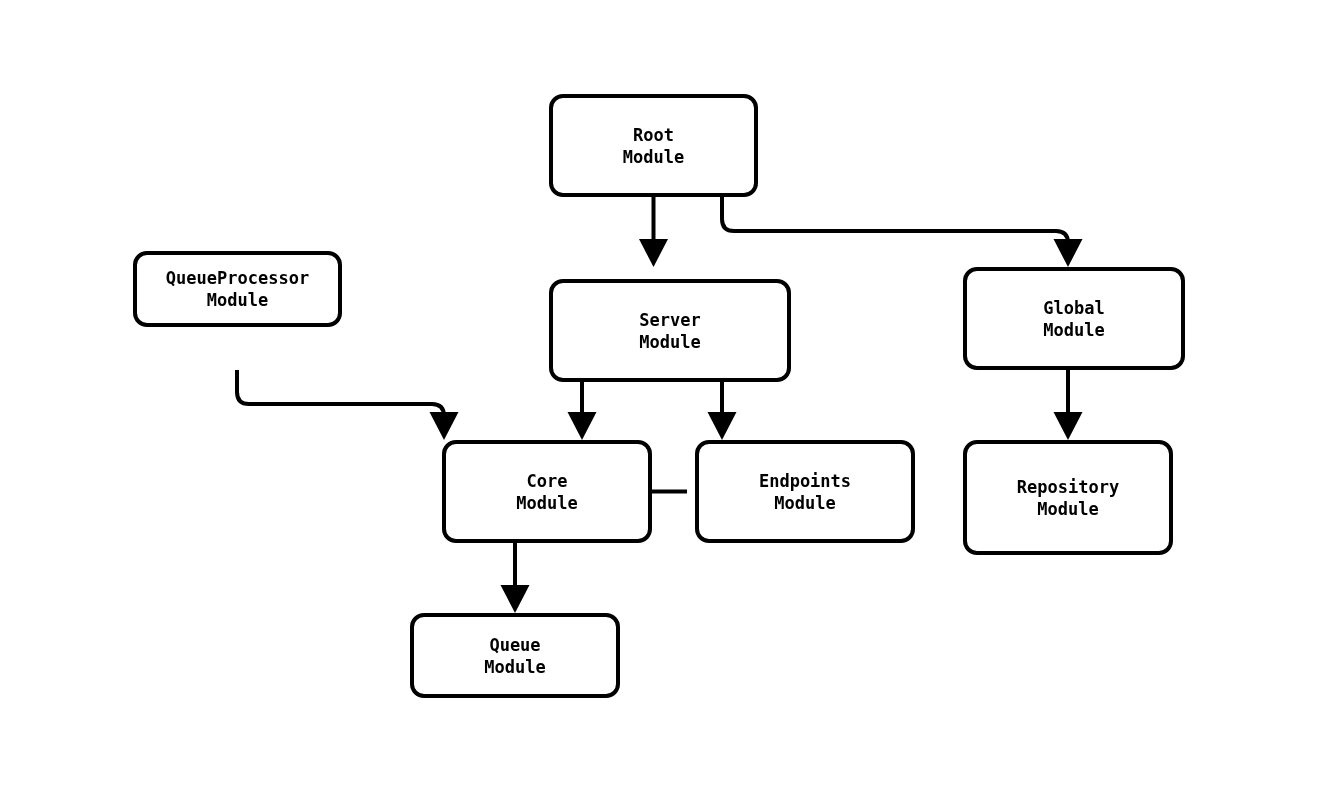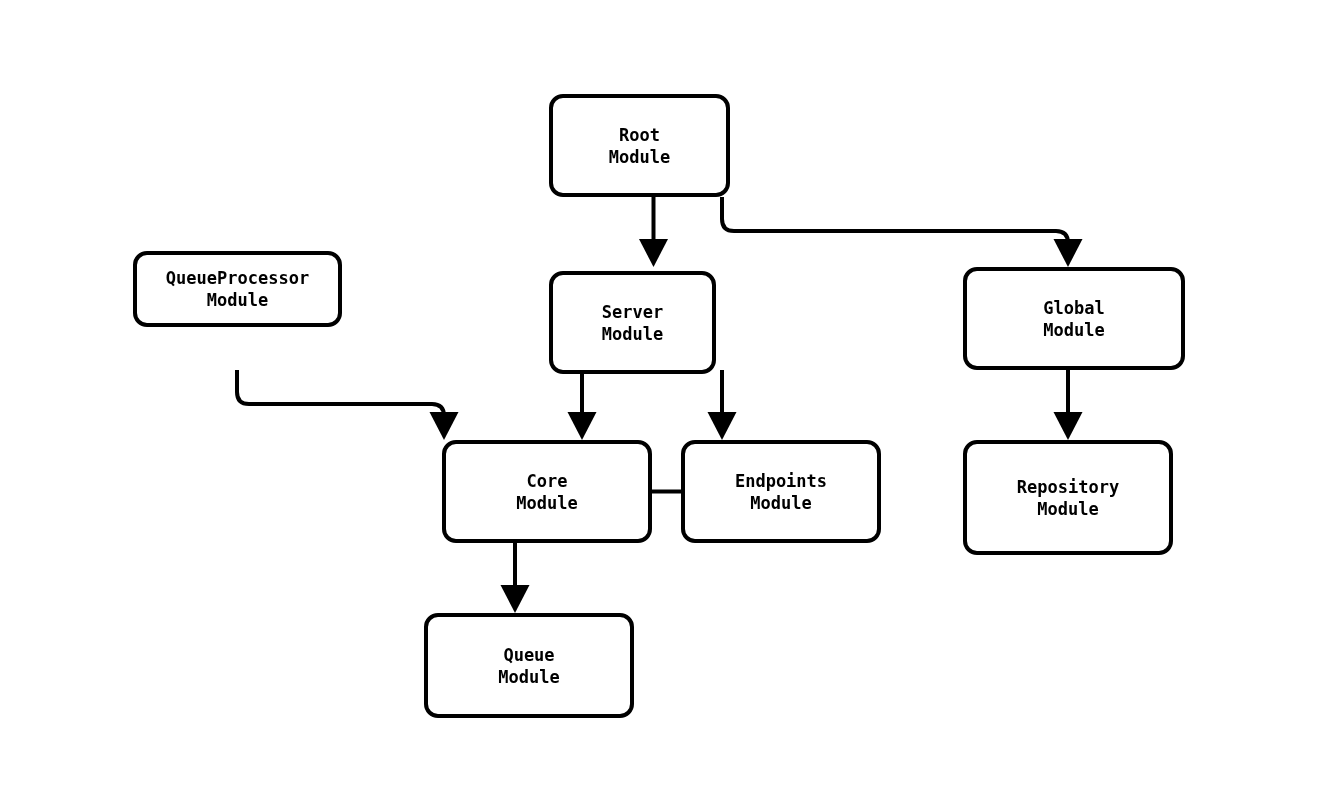--- a/index.html
+++ b/index.html
@@ -92,53 +92,53 @@
       <path d="M 1068 370 L 1068 425" stroke="#000000" stroke-width="4" fill="none"></path>
       <path d="M 1068 440 L 1053.5 412 L 1082.5 412 Z" fill="#000000"></path>
     </g>
 
     <g>
       <path d="M 515 543 L 515 598" stroke="#000000" stroke-width="4" fill="none"></path>
       <path d="M 515 613 L 500.5 585 L 529.5 585 Z" fill="#000000"></path>
     </g>
   </svg>
 
-  <div class="node" style="left:549px; top:94px; width:181px; height:103px;">
+  <div class="node" style="left:549px; top:94px; width:209px; height:103px;">
     <div class="node-label">Root</div>
     <div class="node-label">Module</div>
   </div>
 
   <div class="node" style="left:133px; top:251px; width:209px; height:76px;">
     <div class="node-label">QueueProcessor</div>
     <div class="node-label">Module</div>
   </div>
 
-  <div class="node" style="left:549px; top:271px; width:167px; height:103px;">
+  <div class="node" style="left:549px; top:279px; width:242px; height:103px;">
     <div class="node-label">Server</div>
     <div class="node-label">Module</div>
   </div>
 
   <div class="node" style="left:963px; top:267px; width:222px; height:103px;">
     <div class="node-label">Global</div>
     <div class="node-label">Module</div>
   </div>
 
   <div class="node" style="left:410px; top:440px; width:210px; height:103px;margin-left:32px;">
     <div class="node-label">Core</div>
     <div class="node-label">Module</div>
   </div>
 
-  <div class="node" style="left:681px; top:440px; width:200px; height:103px;">
+  <div class="node" style="left:695px; top:440px; width:220px; height:103px;">
     <div class="node-label">Endpoints</div>
     <div class="node-label">Module</div>
   </div>
 
   <div class="node" style="left:963px; top:440px; width:210px; height:115px;">
     <div class="node-label">Repository</div>
     <div class="node-label">Module</div>
   </div>
 
-  <div class="node" style="left:424px; top:613px; width:210px; height:105px;">
+  <div class="node" style="left:410px; top:613px; width:210px; height:85px;">
     <div class="node-label">Queue</div>
     <div class="node-label">Module</div>
   </div>
 
 </div>
 
 </body></html>

